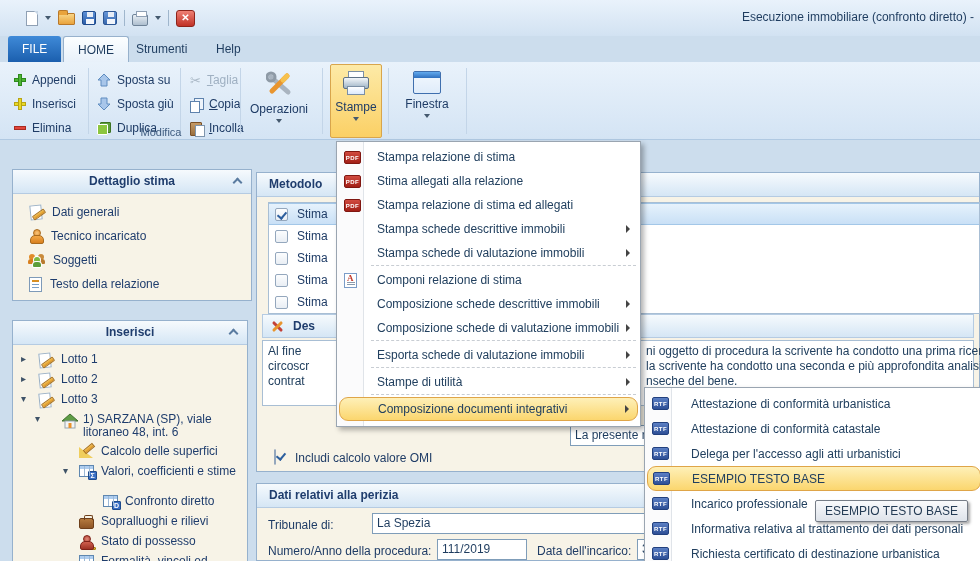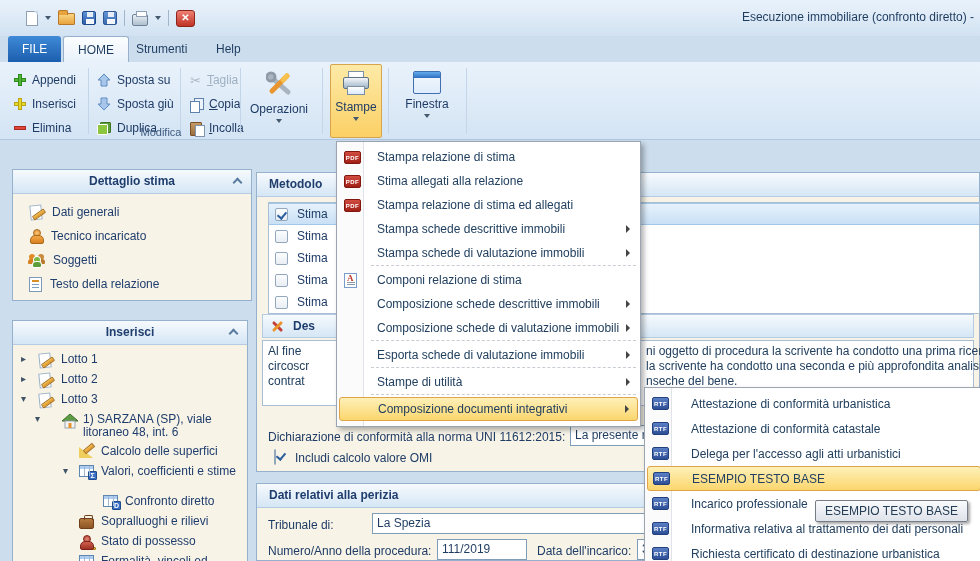--- a/index.html
+++ b/index.html
@@ -135,21 +135,21 @@
   .input { position:absolute; background:#fff; border:1px solid #7f9db9; color:#1e3c5f; line-height:17px; padding:1px 4px; overflow:hidden; white-space:nowrap; }
   .flabel { position:absolute; color:#1f3c66; white-space:nowrap; }
 
   
   .menu { position:absolute; background:#fff; border:1px solid #9aa5b1; box-shadow:3px 3px 5px rgba(0,0,0,.3); z-index:10; }
   .gutter { position:absolute; left:0; top:0; bottom:0; width:27px; border-right:1px solid #e0e4e9; background:#fbfbfc; }
   .mitem { position:relative; height:24px; margin:0 2px; display:flex; align-items:center; color:#22405f; }
   .mitem .mtext { position:absolute; left:38px; white-space:nowrap; }
   .mitem .micon { position:absolute; left:5px; }
   .mitem .arrow { position:absolute; right:8px; width:0; height:0; border-top:4px solid transparent; border-bottom:4px solid transparent; border-left:4px solid #444; }
-  .mitem.hl { background:linear-gradient(#fef0b8,#fbd66e); border:1px solid #dfa548; border-radius:3px; }
+  .mitem.hl { background:linear-gradient(#fef0b8,#fbd66e); border:1px solid #dfa548; border-radius:9px; }
   .msep { height:3px; margin:0 4px 0 34px; border-top:1px dashed #c8cdd3; padding-top:2px; }
   .smitem { height:25px; }
   .smitem .mtext { left:44px; }
   .pdficon,.rtficon { display:inline-block; width:17px; height:13px; border-radius:2px; color:#fff; font-size:6px; font-weight:bold; text-align:center; line-height:12px; letter-spacing:.5px; }
   .pdficon { background:linear-gradient(#d14b40,#a21f16); border:1px solid #801711; }
   .rtficon { background:linear-gradient(#5b7fc4,#2e4f96); border:1px solid #22407e; }
   .composeicon { display:inline-block; width:13px; height:15px; background:#fff; border:1px solid #7a9cc8; position:relative; }
   .composeicon::before { content:"A"; position:absolute; left:2px; top:0px; color:#c0392b; font-size:9px; font-weight:bold; font-family:"Liberation Serif",serif; line-height:9px; }
   .composeicon::after { content:""; position:absolute; left:2px; bottom:2px; width:8px; height:3px; background:linear-gradient(#8a9aac 0 1px,transparent 1px 2px,#8a9aac 2px 3px); }
 
@@ -407,21 +407,20 @@
       <div>circoscr</div>
       <div>contrat</div>
     </div>
     <div class="abs" style="left:383px;top:3px;white-space:nowrap">
       <div>ni oggetto di procedura la scrivente ha condotto una prima ricerca</div>
       <div>la scrivente ha condotto una seconda e più approfondita analisi d</div>
       <div>nseche del bene.</div>
     </div>
   </div>
 
-  <div class="flabel" style="left:268px;top:430px">Dichiarazione di conformità alla norma UNI 11612:2015:</div>
   <div class="input" style="left:570px;top:425px;width:78px;height:21px">La presente re</div>
   <span class="cb checked abs" style="left:274px;top:450px"></span>
   <div class="flabel" style="left:295px;top:451px">Includi calcolo valore OMI</div>
 
   
   <div class="panel" style="left:256px;top:483px;width:724px;height:78px">
     <div class="phead" style="padding-left:12px">
       <span>Dati relativi alla perizia</span>
     </div>
   </div>

